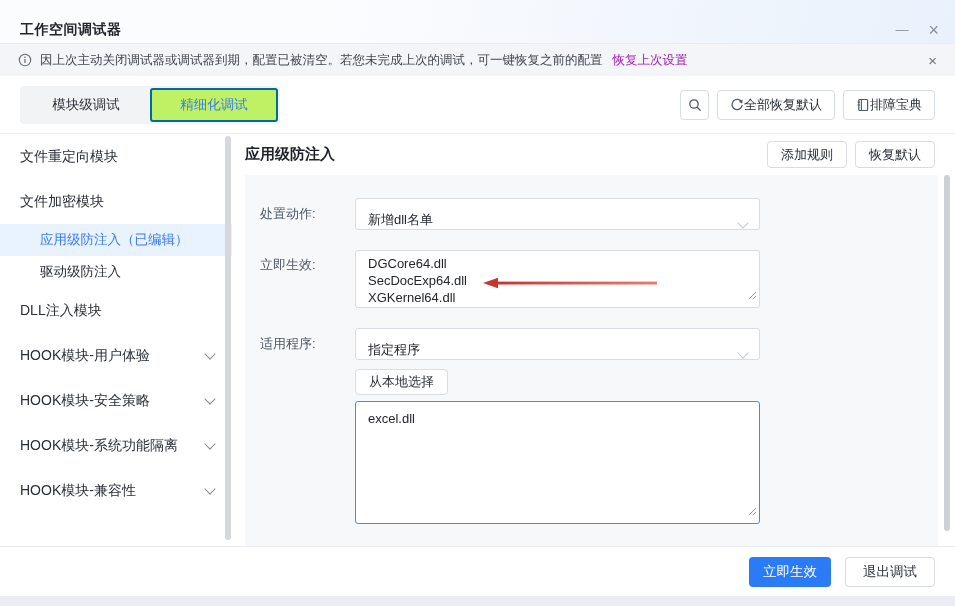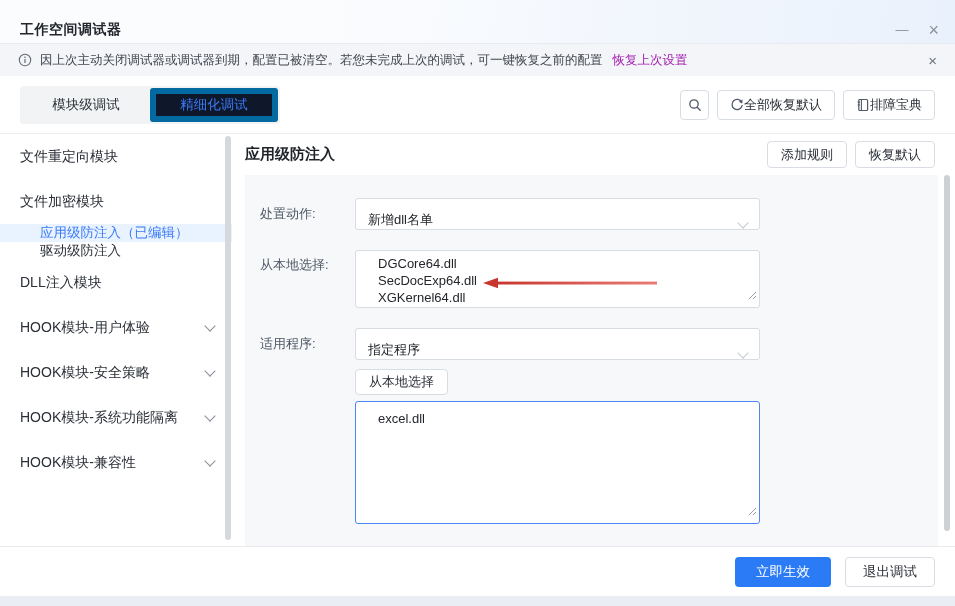--- a/index.html
+++ b/index.html
@@ -21,31 +21,31 @@
     border-top:1px solid #e9ebf0;display:flex;align-items:center;padding:0 18px;
     box-sizing:border-box;gap:8px;font-size:12.5px;color:#41464e;}
   .notice-link{color:#a21caf;text-decoration:none;margin-left:2px;cursor:pointer;}
   .notice-close{margin-left:auto;color:#6f757e;font-size:15px;cursor:pointer;}
   
   .toolbar{position:absolute;top:76px;left:0;right:0;height:58px;border-bottom:1px solid #ebedf1;
     display:flex;align-items:center;padding:0 20px;box-sizing:border-box;background:#fff;}
   .segmented{display:flex;background:#f1f3f5;border-radius:4px;padding:2px;height:38px;box-sizing:border-box;}
   .seg-tab{width:128px;display:flex;align-items:center;justify-content:center;font-size:13.5px;
     color:#2a2f36;border-radius:3px;cursor:pointer;box-sizing:border-box;}
-  .seg-tab.active{background:#0f172a;color:#3a7af8;border:6px solid #0369a1;}
+  .seg-tab.active{background:#bef264;color:#3a7af8;border:2px solid #0369a1;}
   .toolbar-right{margin-left:auto;display:flex;gap:8px;}
   .tb-btn{height:30px;background:#fff;border:1px solid #d8dce3;border-radius:4px;display:flex;
     align-items:center;gap:0;padding:0 12px;font-size:13px;color:#2a2f36;cursor:pointer;box-sizing:border-box;}
   .tb-btn.icon-only{width:29px;padding:0;justify-content:center;}
   
   .bodyarea{position:absolute;top:134px;left:0;right:0;height:412px;display:flex;background:#fff;}
   .sidebar{width:232px;position:relative;box-sizing:border-box;flex:none;}
   .sb-item{height:45px;display:flex;align-items:center;padding:0 18px 0 20px;font-size:14px;
     color:#2a2f36;cursor:pointer;box-sizing:border-box;}
-  .sb-sub{height:18px;padding-left:40px;font-size:13.5px;text-align:center;}
+  .sb-sub{height:32px;padding-left:40px;font-size:13.5px;text-align:center;}
   .sb-sub.selected{background:#e9f3ff;color:#3a7af8;}
   .chev{width:7px;height:7px;border-right:1.4px solid #868d98;border-bottom:1.4px solid #868d98;
     margin-left:auto;flex:none;}
   .chev.down{transform:translateY(-2px) rotate(45deg);}
   .chev.up{transform:translateY(2px) rotate(-135deg);}
   .sb-scrollbar{position:absolute;top:2px;right:1px;width:6px;height:404px;background:#d5d8dc;border-radius:3px;}
   
   .content{flex:1;position:relative;}
   .content-header{position:absolute;top:0;left:13px;right:20px;height:41px;display:flex;align-items:center;}
   .content-title{font-size:15px;font-weight:700;color:#1f2329;}
@@ -54,30 +54,30 @@
     font-size:13px;color:#2a2f36;display:flex;align-items:center;cursor:pointer;box-sizing:border-box;}
   .panel{position:absolute;left:13px;right:17px;top:41px;bottom:0;background:#f7f8fa;}
   .form-label{position:absolute;left:15px;font-size:13px;color:#4f5866;}
   .ctrl{position:absolute;left:110px;width:405px;box-sizing:border-box;}
   .select{height:32px;background:#fff;border:1px solid #d8dce3;border-radius:3px;display:flex;
     align-items:flex-end;padding:0 12px;font-size:13px;color:#23262b;cursor:pointer;box-sizing:border-box;}
   .select .chev2{margin-left:auto;width:7px;height:7px;border-right:1.3px solid #c3c9d2;
     border-bottom:1.3px solid #c3c9d2;transform:translateY(-2px) rotate(45deg);}
   .ta-wrap{position:absolute;left:110px;width:405px;}
   .ta-wrap textarea{width:100%;box-sizing:border-box;resize:none;border:1px solid #d8dce3;border-radius:3px;
-    background:#fff;font-family:inherit;font-size:13px;line-height:17px;padding:4px 22px;color:#23262b;
+    background:#fff;font-family:inherit;font-size:13px;line-height:17px;padding:4px 12px;color:#23262b;
     outline:none;display:block;overflow:hidden;}
   .ta-wrap.ta-blue textarea{border:1px solid #4a86f7;}
   .resize-h{position:absolute;right:3px;bottom:4px;pointer-events:none;}
   .content-scrollbar{position:absolute;right:5px;top:41px;width:6px;height:356px;background:#cdd0d5;border-radius:3px;}
   .red-arrow{position:absolute;left:236px;top:100px;pointer-events:none;}
   
   .footer{position:absolute;left:0;right:0;top:546px;height:50px;background:#fff;border-top:1px solid #e9ebef;
     display:flex;align-items:center;justify-content:flex-end;padding:0 20px;gap:14px;box-sizing:border-box;}
-  .btn-primary{height:30px;padding:0 21px;background:#2c7bf6;color:#fff;border:none;border-radius:4px;
+  .btn-primary{height:30px;padding:0 14px;background:#2c7bf6;color:#fff;border:none;border-radius:4px;
     font-size:13.5px;cursor:pointer;font-family:inherit;}
   .btn-default{height:30px;padding:0 17px;background:#fff;color:#2a2f36;border:1px solid #d8dce3;
     border-radius:4px;font-size:13.5px;cursor:pointer;font-family:inherit;}
   .bottom-strip{position:absolute;left:0;right:0;top:596px;height:10px;background:#eaedf3;}
 </style>
 </head>
 <body>
 
 <div class="titlebar">
   <span class="title">工作空间调试器</span>
@@ -174,21 +174,21 @@
     </div>
 
     <div class="panel">
 
       <span class="form-label" style="top:30px;">处置动作:</span>
       <div class="ctrl select" style="top:23px;">
         <span>新增dll名单</span>
         <span class="chev2"></span>
       </div>
 
-      <span class="form-label" style="top:81px;">从本地选择:</span>
+      <span class="form-label" style="top:81px;">立即生效:</span>
       <div class="ta-wrap" style="top:75px;">
         <textarea style="height: 58px;">DGCore64.dll
 SecDocExp64.dll
 XGKernel64.dll</textarea>
         <span class="resize-h">
           <svg width="9" height="9" viewBox="0 0 9 9">
               <path d="M8 1 L1 8 M8 5 L5 8" stroke="#9aa0a6" stroke-width="1" fill="none"></path>
             </svg>
         </span>
       </div>

